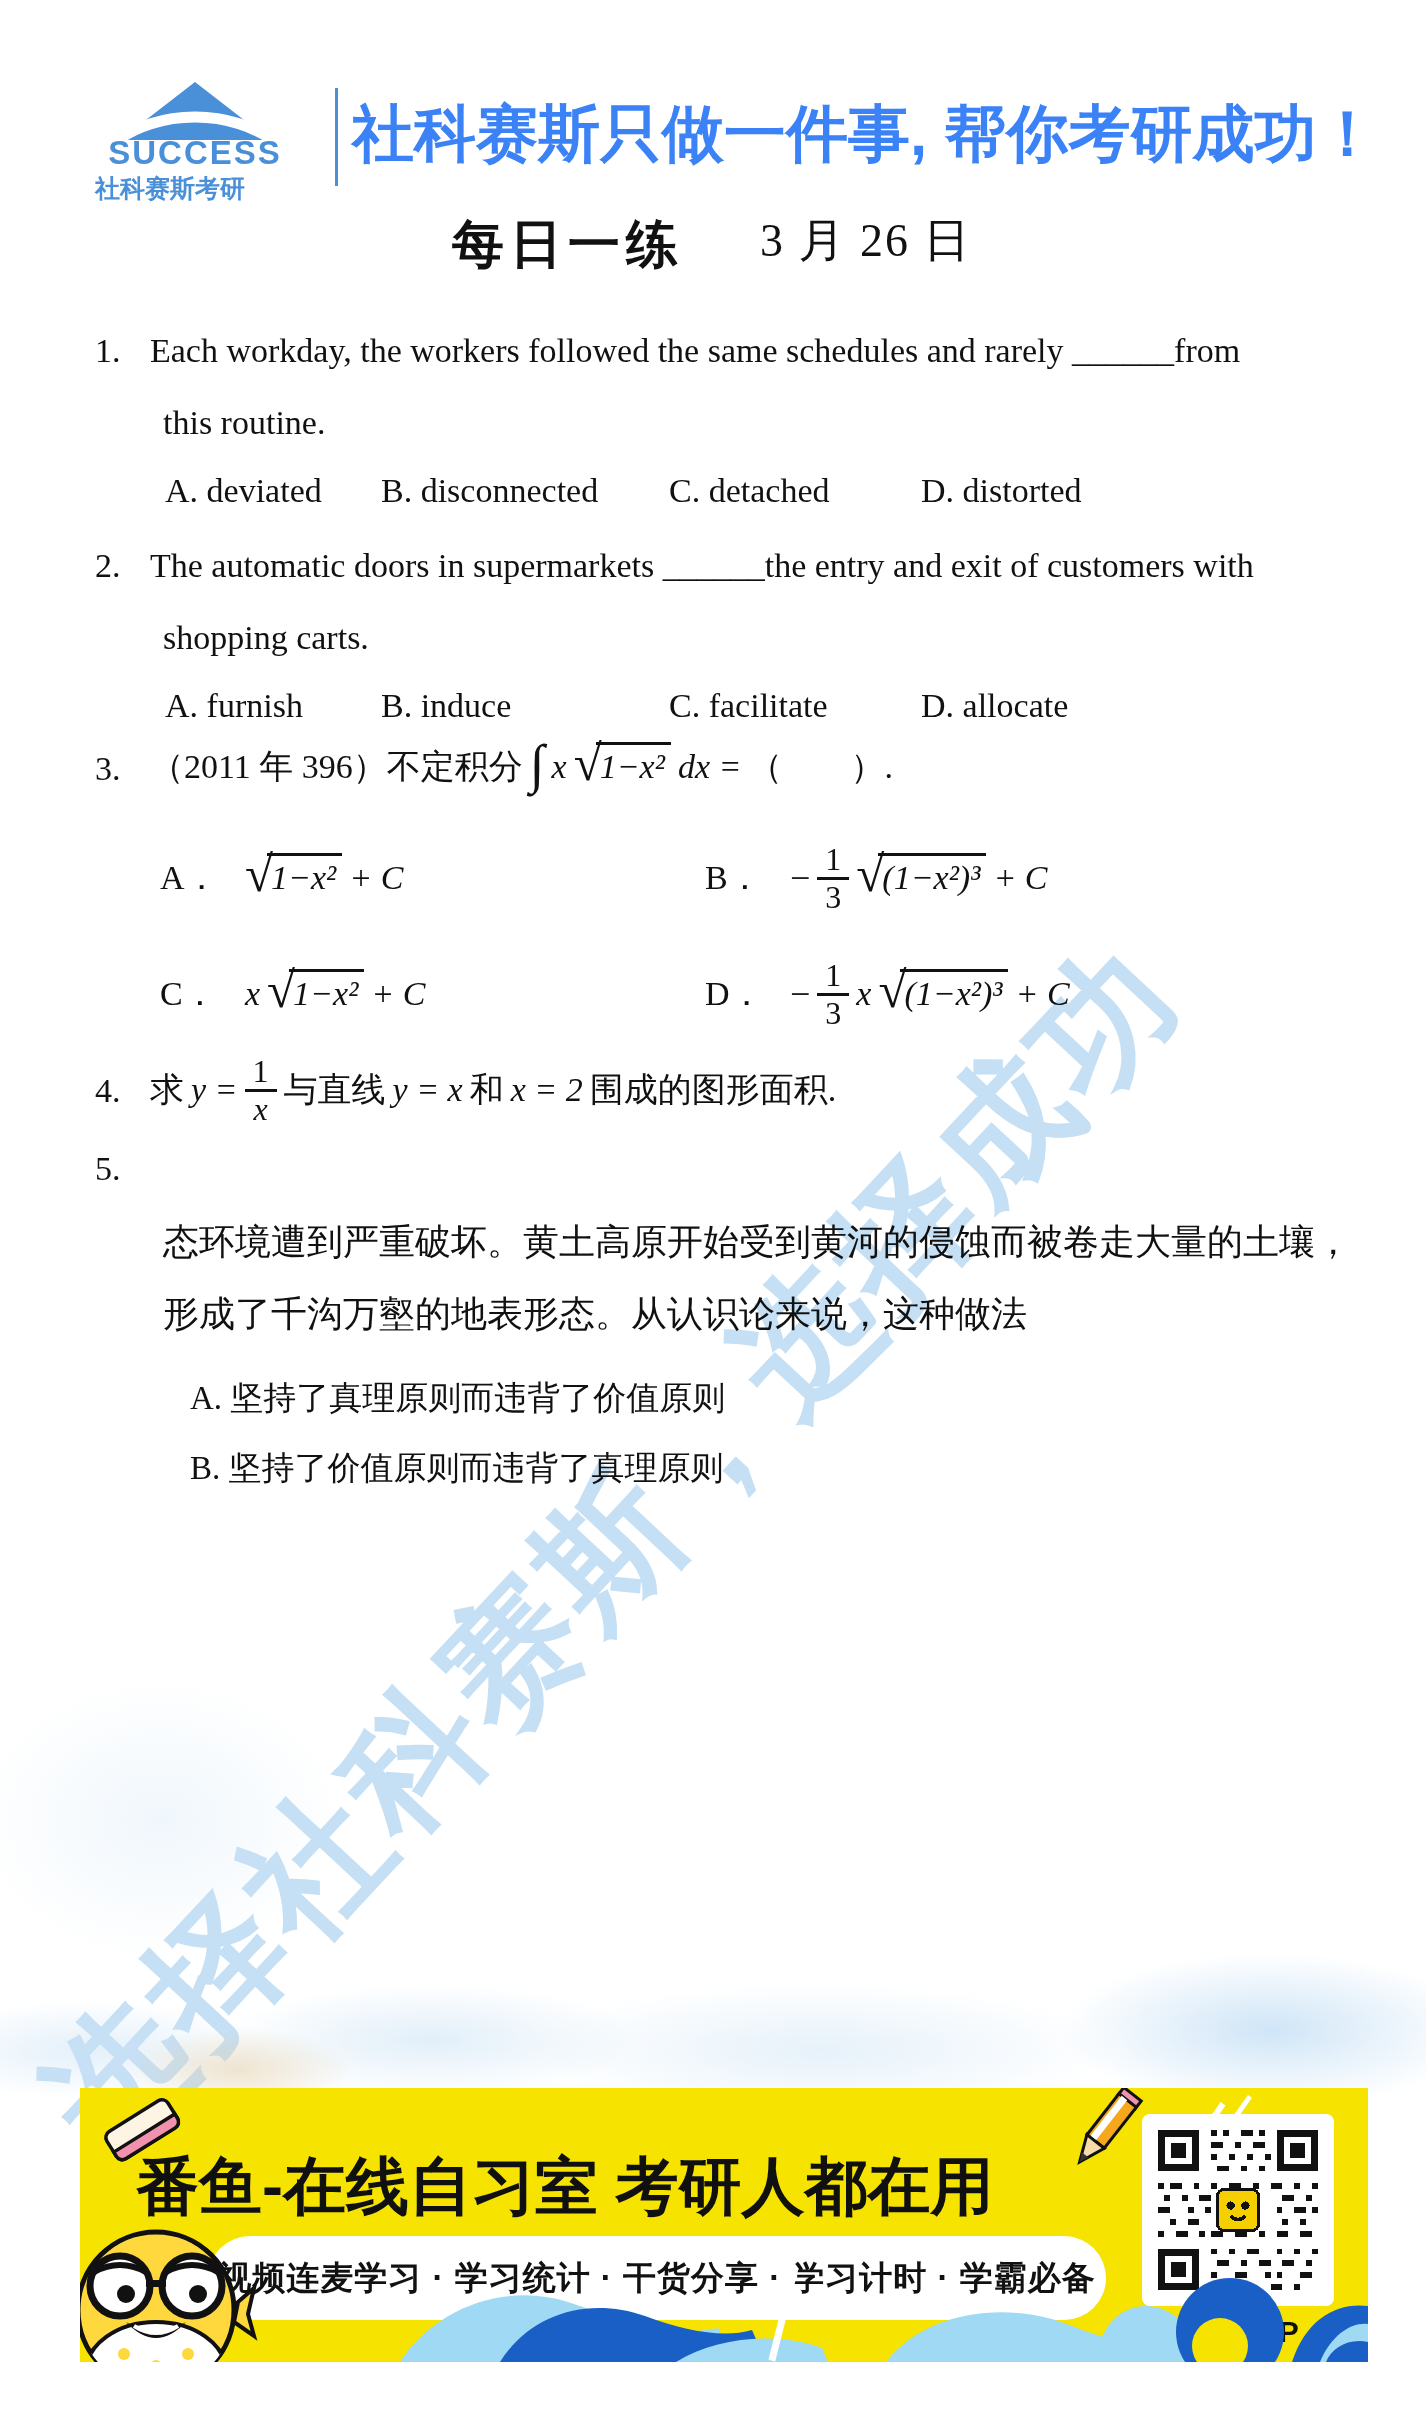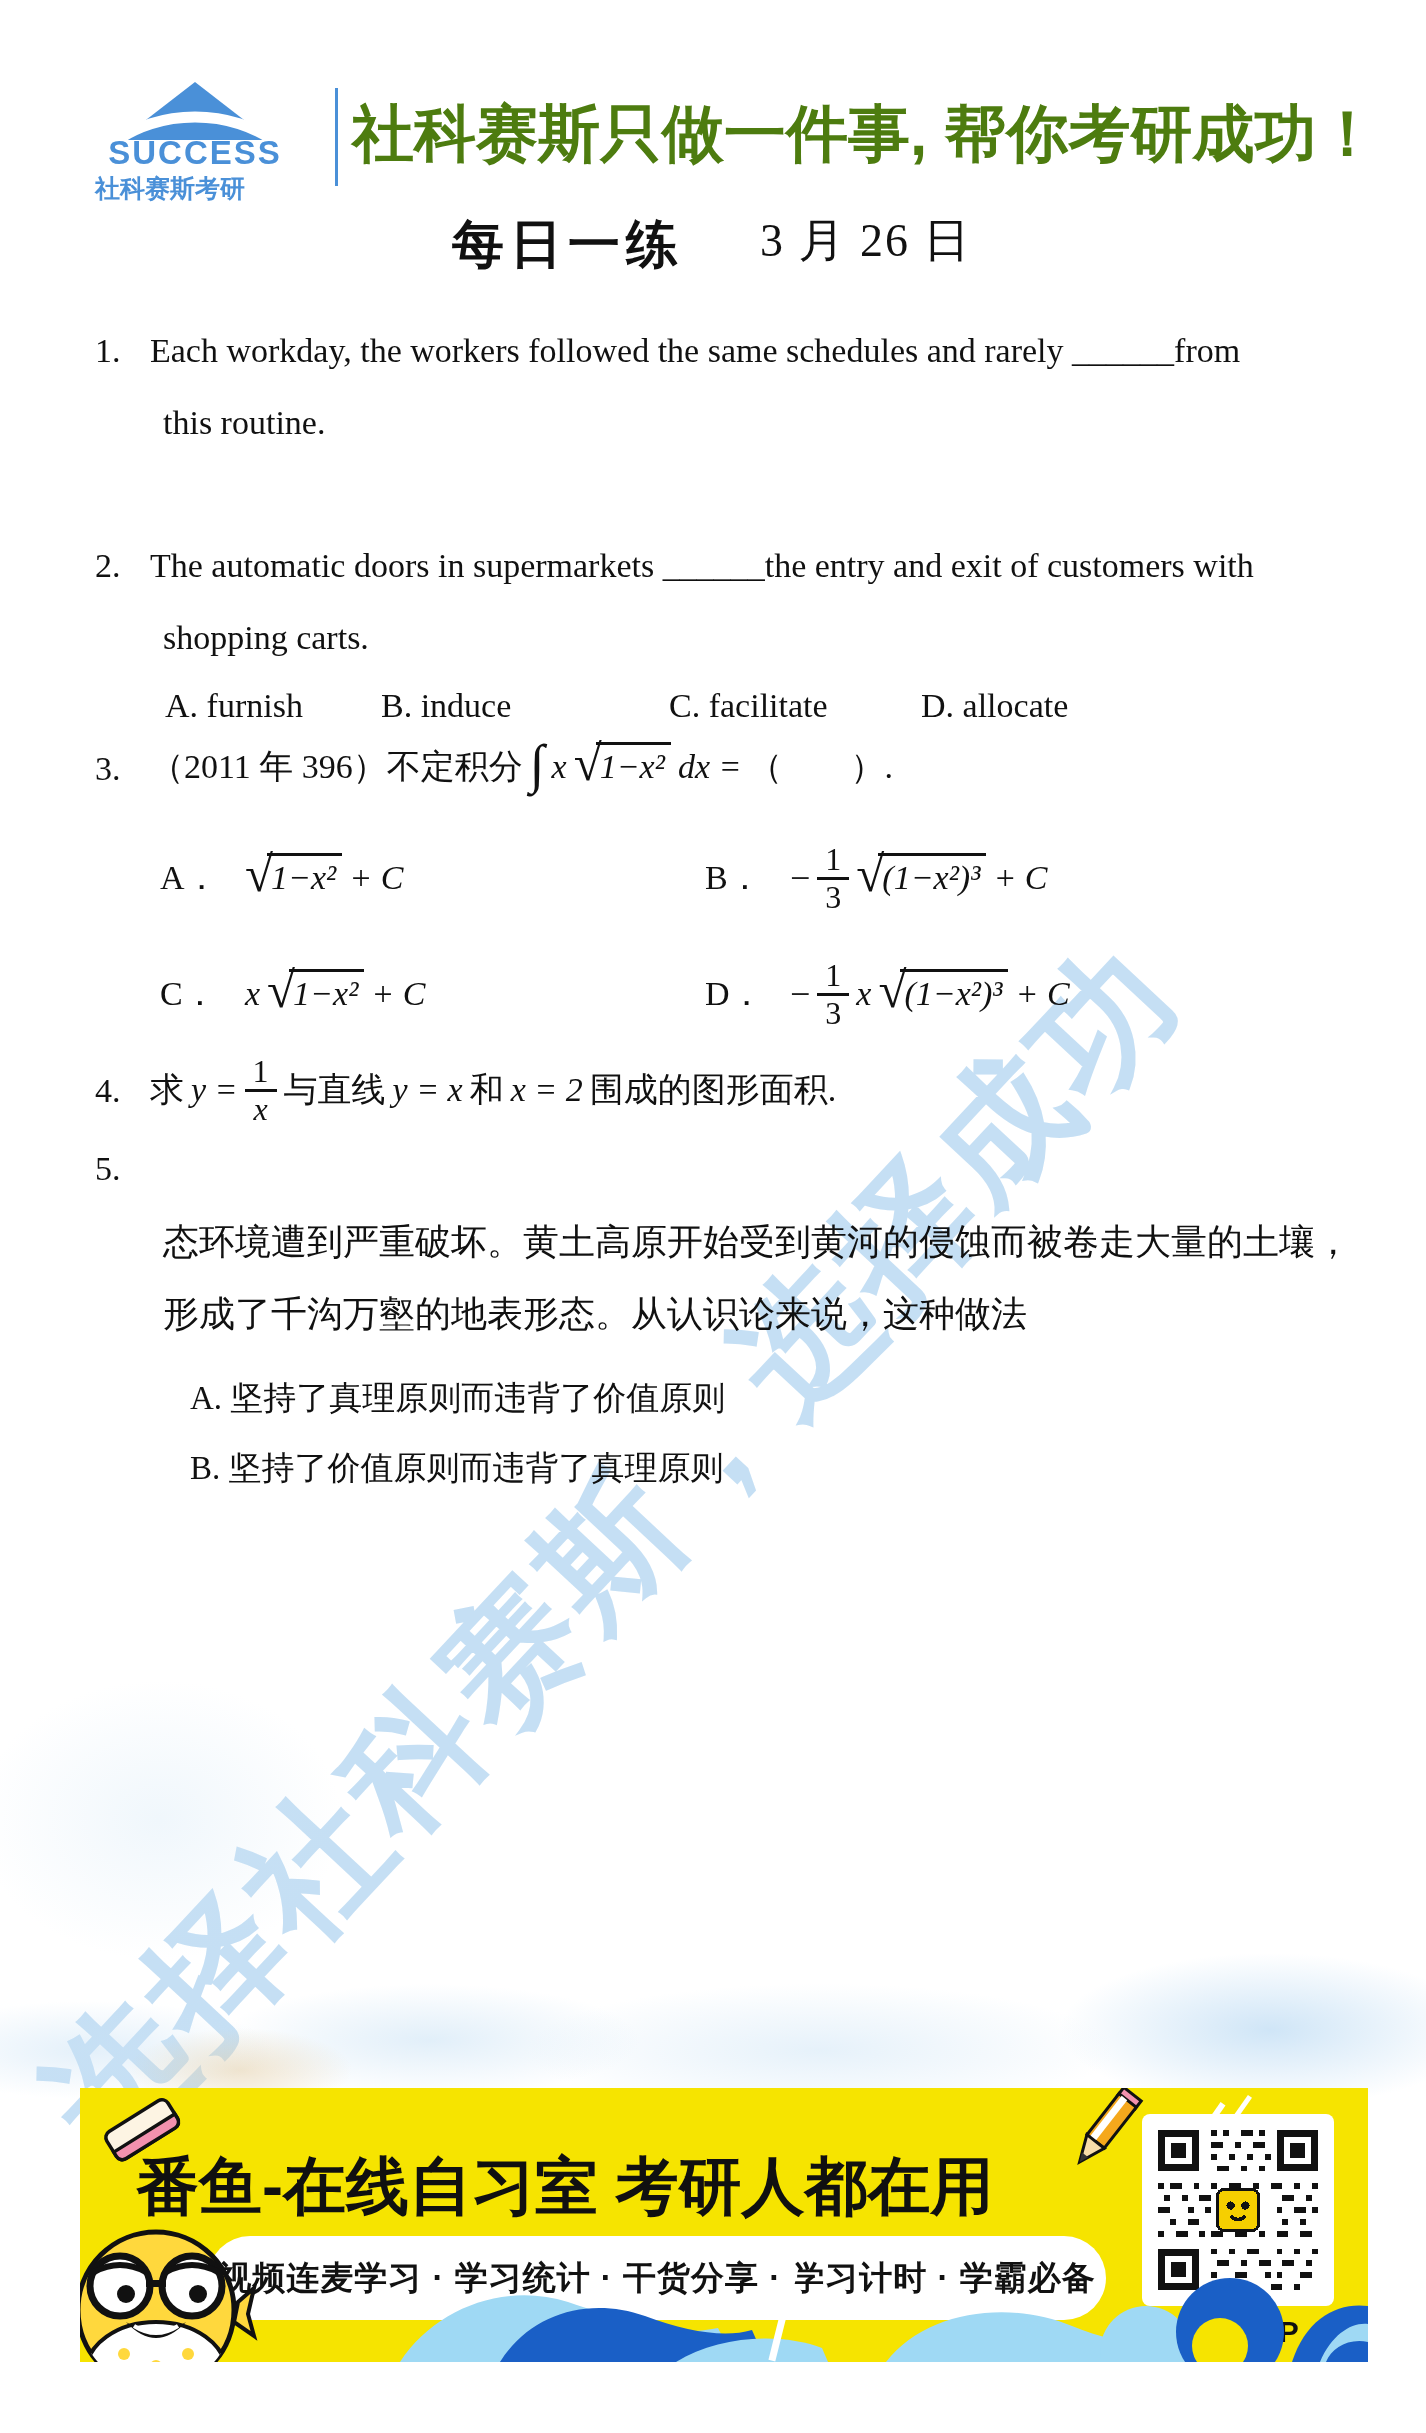--- a/index.html
+++ b/index.html
@@ -25,21 +25,21 @@
   .mountain{position:absolute;left:118px;top:80px;}
   .brand{position:absolute;left:95px;top:134px;width:200px;text-align:center;
       font-family:"Liberation Sans","DejaVu Sans",sans-serif;font-weight:800;
       font-size:33px;letter-spacing:2px;color:#4A90D8;}
   .brand-sub{position:absolute;left:95px;top:172px;width:200px;text-align:left;
       font-family:"Liberation Sans","DejaVu Sans",sans-serif;font-weight:800;
       font-size:25px;color:#4A90D8;}
   .divider{position:absolute;left:335px;top:88px;width:3px;height:98px;background:#4A90D8;}
   .slogan{position:absolute;left:352px;top:92px;white-space:nowrap;
       font-family:"Liberation Sans","DejaVu Sans",sans-serif;font-weight:900;
-      font-size:62px;color:#4d7c0f;}
+      font-size:62px;color:#3b82f6;}
 
   
   .title-left{position:absolute;left:452px;top:210px;font-size:52px;font-weight:700;letter-spacing:6px;}
   .title-right{position:absolute;left:760px;top:210px;font-size:46px;letter-spacing:2px;}
 
   
   .ln{position:absolute;z-index:1;font-size:34px;line-height:1.25;white-space:nowrap;}
   .cn{font-size:36px;}
   .optrow{position:absolute;z-index:1;left:165px;display:flex;font-size:34px;white-space:nowrap;}
   .w1{width:216px;display:inline-block;}
@@ -99,20 +99,26 @@
   <div class="brand-sub">社科赛斯考研</div>
   <div class="divider"></div>
   <div class="slogan">社科赛斯只做一件事, 帮你考研成功！</div>
 
   <div class="title-left">每日一练</div>
   <div class="title-right">3 月 26 日</div>
 
   <div class="ln" style="left:95px;top:330px">1.</div>
   <div class="ln" style="left:150px;top:330px">Each workday, the workers followed the same schedules and rarely ______from</div>
   <div class="ln" style="left:163px;top:402px">this routine.</div>
+  <div class="optrow" style="top:472px">
+    <span class="w1">A. deviated</span>
+    <span class="w2">B. disconnected</span>
+    <span class="w3">C. detached</span>
+    <span>D. distorted</span>
+  </div>
 
   <div class="ln" style="left:95px;top:545px">2.</div>
   <div class="ln" style="left:150px;top:545px">The automatic doors in supermarkets ______the entry and exit of customers with</div>
   <div class="ln" style="left:163px;top:617px">shopping carts.</div>
   <div class="optrow" style="top:687px">
     <span class="w1">A. furnish</span>
     <span class="w2">B. induce</span>
     <span class="w3">C. facilitate</span>
     <span>D. allocate</span>
   </div>

